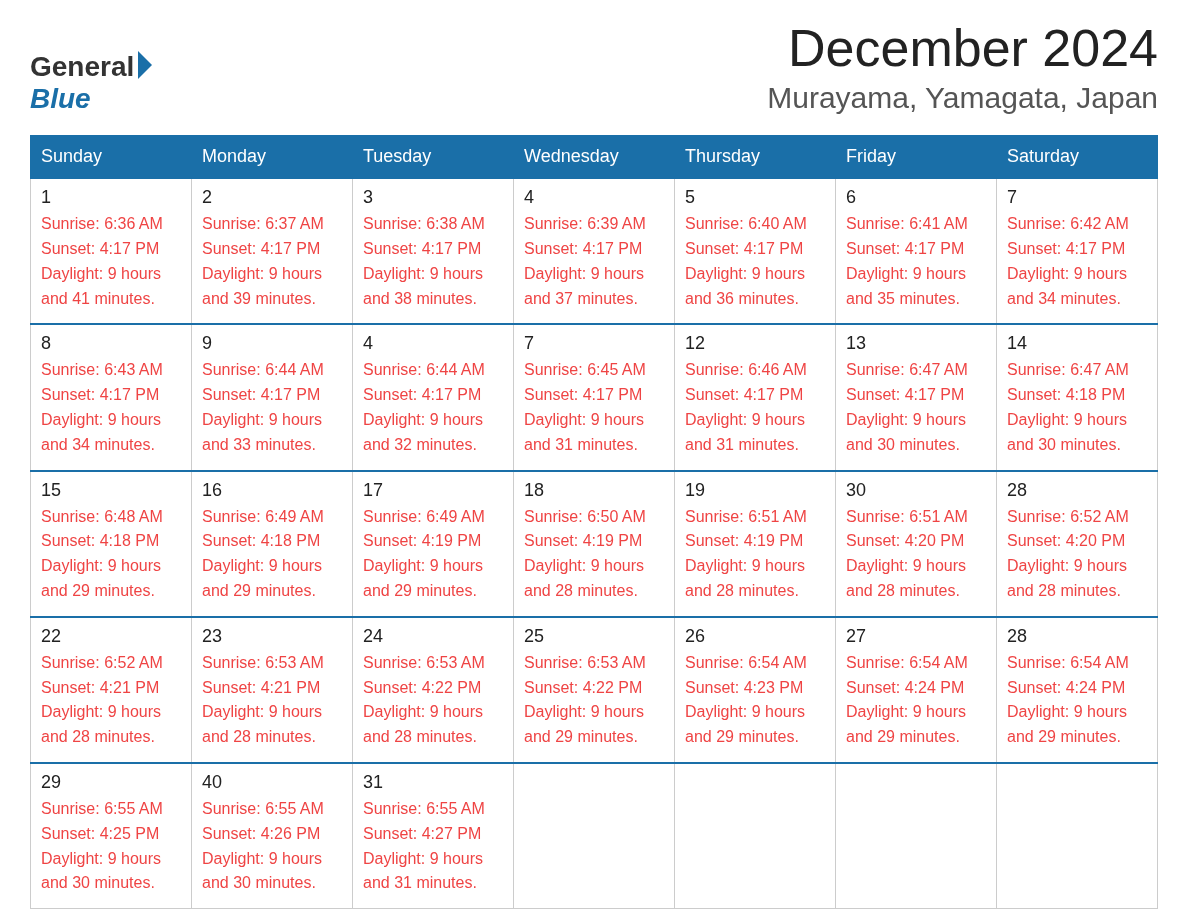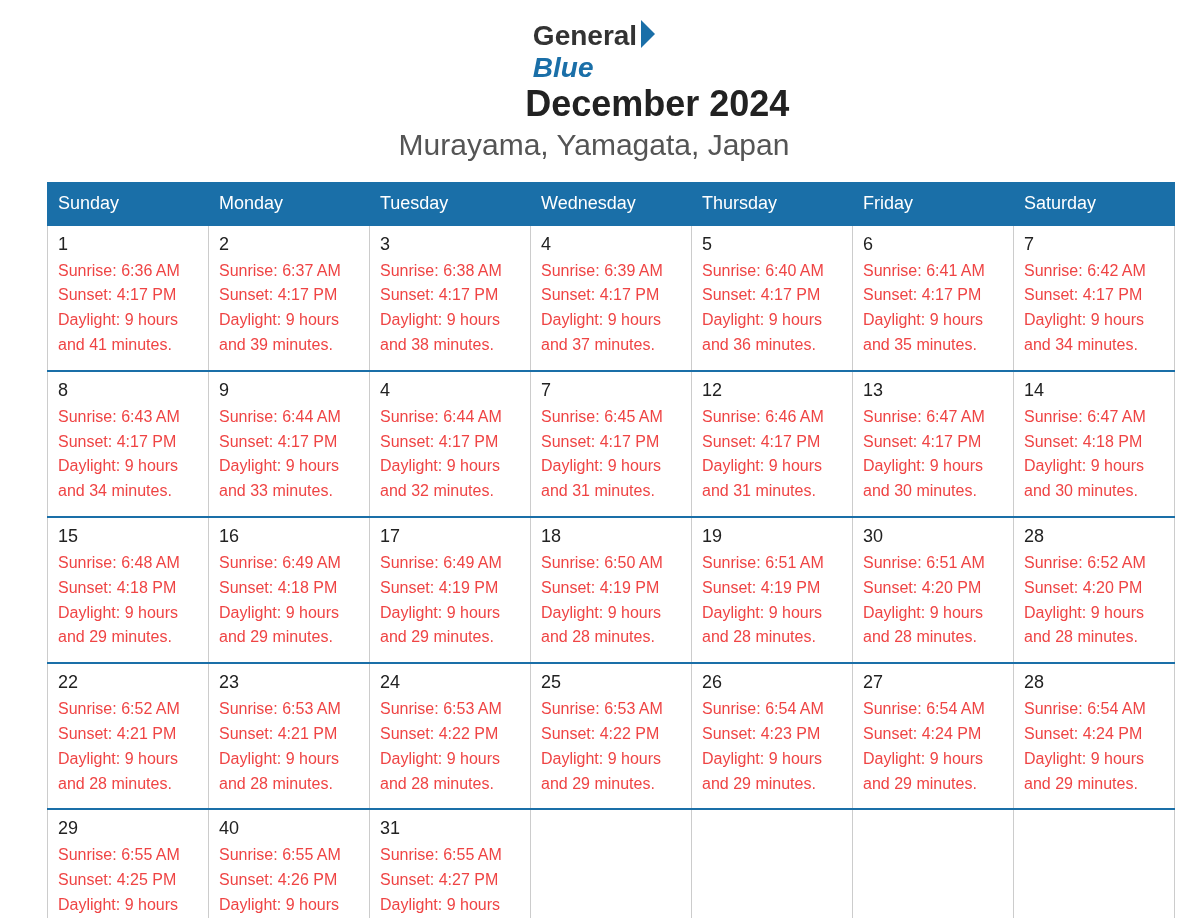--- a/index.html
+++ b/index.html
@@ -6,23 +6,22 @@
     body {
       font-family: Arial, sans-serif;
       background: #fff;
       width: 1188px;
       min-height: 918px;
       padding: 20px 30px;
     }
     .header {
       display: flex;
       justify-content: space-between;
-      align-items: center;
+      align-items: flex-end;
       margin-bottom: 20px;
-      flex-direction: column;
     }
     .logo {
       display: flex;
       flex-direction: column;
       align-items: flex-start;
     }
     .logo-general {
       font-size: 28px;
       font-weight: bold;
       color: #333;
@@ -41,34 +40,33 @@
     .logo-blue {
       font-size: 28px;
       font-weight: bold;
       color: #1a6fa8;
       font-style: italic;
     }
     .title-area {
       text-align: right;
     }
     .month-title {
-      font-size: 36px;
-      font-weight: bold;
+      font-size: 52px;
+      font-weight: normal;
       color: #222;
       line-height: 1.1;
     }
     .location {
       font-size: 30px;
       color: #555;
       margin-top: 4px;
     }
     .calendar {
       width: 100%;
       border-collapse: collapse;
-      margin-left: 17px;
     }
     .calendar thead th {
       background-color: #1a6fa8;
       color: #fff;
       font-size: 18px;
       font-weight: normal;
       padding: 10px 10px;
       text-align: left;
       border: 1px solid #1a6fa8;
     }

